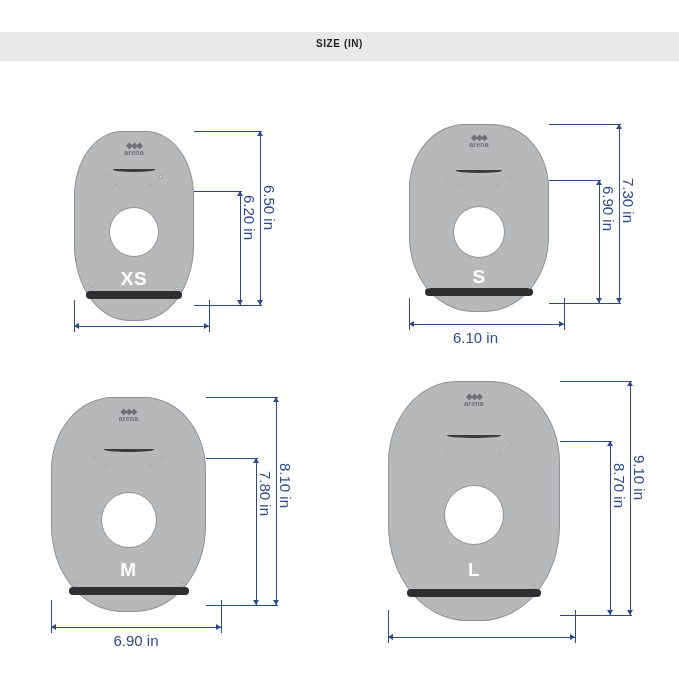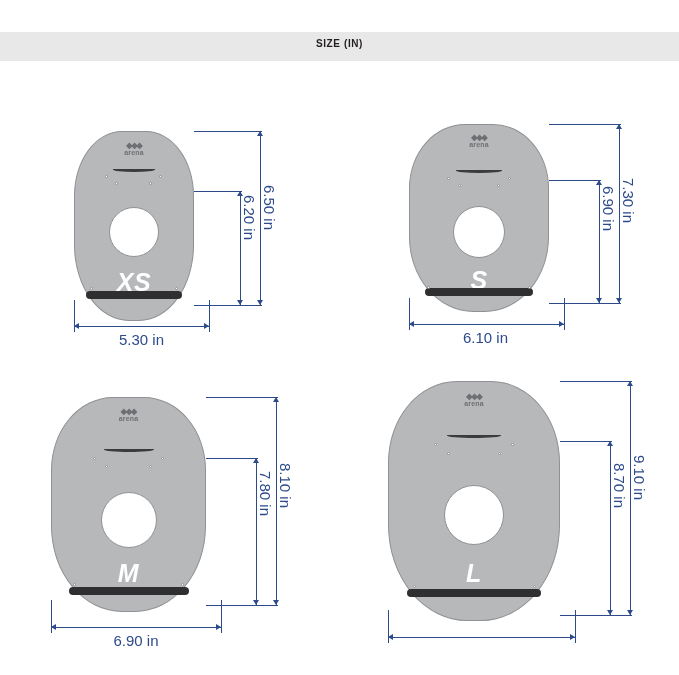--- a/index.html
+++ b/index.html
@@ -92,25 +92,24 @@
     transform: translateX(-50%);
     background: #ffffff;
     border: 1px solid #8f9194;
     border-radius: 50%;
     box-sizing: border-box;
   }
   .size-label {
     position: absolute;
     left: 50%;
     transform: translateX(-50%);
-    font-size: 25px;
+    font-size: 19px;
     font-weight: bold;
     color: #ffffff;
     letter-spacing: 0.5px;
-    font-style: italic;
   }
   .strap-top {
     position: absolute;
     left: 50%;
     transform: translateX(-50%);
     height: 5px;
     border-bottom: 3px solid #3b3b3d;
     border-radius: 0 0 50% 50%;
     box-sizing: border-box;
   }
@@ -233,21 +232,20 @@
     <div class="arrow up" style="left:237px;top:191px;"></div>
     <div class="arrow down" style="left:237px;top:300px;"></div>
     <div class="vlabel" style="left:278px;top:185px;">6.50 in</div>
     <div class="vlabel" style="left:258px;top:195px;">6.20 in</div>
 
     <div class="tick-v" style="left:74px;top:300px;height:32px;"></div>
     <div class="tick-v" style="left:209px;top:300px;height:32px;"></div>
     <div class="dim-h" style="left:74px;top:326px;width:135px;"></div>
     <div class="arrow left" style="left:74px;top:323px;"></div>
     <div class="arrow right" style="left:204px;top:323px;"></div>
-    <div class="hlabel" style="left:74px;top:331px;width:135px;">5.30 in</div>
   </div>
 
   <div class="cell" style="left:340px;top:0;width:339px;height:300px;">
 
     <div class="paddle-wrap" style="left:69px;top:124px;width:140px;height:188px;">
       <div class="paddle"></div>
       <div class="logo" style="top:10px;">
         <span class="mark">◆◆◆</span>
         <span>arena</span>
       </div>
@@ -273,21 +271,21 @@
     <div class="arrow up" style="left:256px;top:180px;"></div>
     <div class="arrow down" style="left:256px;top:298px;"></div>
     <div class="vlabel" style="left:297px;top:178px;">7.30 in</div>
     <div class="vlabel" style="left:277px;top:186px;">6.90 in</div>
 
     <div class="tick-v" style="left:69px;top:298px;height:32px;"></div>
     <div class="tick-v" style="left:224px;top:298px;height:32px;"></div>
     <div class="dim-h" style="left:69px;top:324px;width:155px;"></div>
     <div class="arrow left" style="left:69px;top:321px;"></div>
     <div class="arrow right" style="left:219px;top:321px;"></div>
-    <div class="hlabel" style="left:68px;top:329px;width:155px;">6.10 in</div>
+    <div class="hlabel" style="left:58px;top:329px;width:155px;">6.10 in</div>
   </div>
 
   <div class="cell" style="left:0;top:345px;width:340px;height:330px;">
 
     <div class="paddle-wrap" style="left:51px;top:52px;width:155px;height:215px;">
       <div class="paddle"></div>
       <div class="logo" style="top:11px;">
         <span class="mark">◆◆◆</span>
         <span>arena</span>
       </div>

